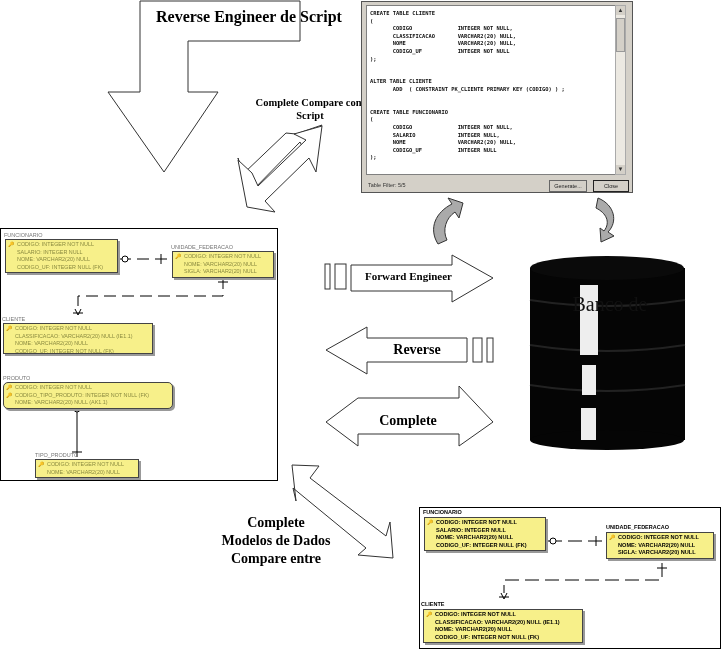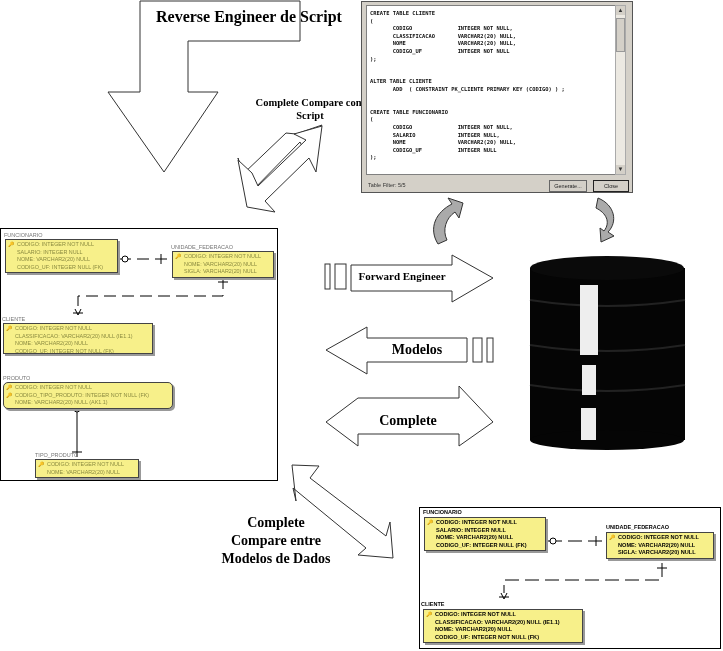--- a/index.html
+++ b/index.html
@@ -61,29 +61,30 @@
     <path d="M530,345 Q607,357 685,345" stroke="#222" fill="none" stroke-width="2"></path>
     <path d="M530,385 Q607,397 685,385" stroke="#222" fill="none" stroke-width="2"></path>
     <rect x="580" y="285" width="18" height="70" fill="#eee"></rect>
     <rect x="582" y="365" width="14" height="30" fill="#eee"></rect>
     <rect x="581" y="408" width="15" height="32" fill="#eee"></rect>
   </g>
 </svg>
 
 <div class="abs lbl" style="left:156px;top:8px;font-size:16px;">Reverse Engineer de Script</div>
 <div class="abs lbl" style="left:250px;top:96px;width:120px;font-size:10.5px;text-align:center;white-space:normal;line-height:13px;">Complete Compare com Script</div>
-<div class="abs lbl" style="left:352px;top:270px;width:100px;text-align:center;font-size:11px;font-family:Liberation Serif, serif;">Forward Engineer</div>
-<div class="abs lbl" style="left:367px;top:342px;width:100px;text-align:center;font-size:14px;">Modelos</div>
+<div class="abs lbl" style="left:352px;top:270px;width:100px;text-align:right;font-size:11px;font-family:Liberation Serif, serif;">Forward Engineer</div>
+<div class="abs lbl" style="left:367px;top:342px;width:100px;text-align:center;font-size:14px;">Reverse</div>
 <div class="abs lbl" style="left:358px;top:413px;width:100px;text-align:center;font-size:14px;">Complete</div>
 <div class="abs lbl" style="left:206px;top:514px;width:140px;text-align:center;font-size:14px;line-height:18px;height:52px;overflow:hidden;">
   <div>Complete</div>
+  <div>Modelos de Dados</div>
   <div>Compare entre</div>
-  <div>Modelos de Dados</div>
 </div>
 <div class="abs db-text" style="left:540px;top:292px;width:140px;">
+  <div>Banco de</div>
 </div>
 
 <div class="abs script-win">
   <div class="script-area">
     <pre class="script-text">CREATE TABLE CLIENTE
 (
        CODIGO              INTEGER NOT NULL,
        CLASSIFICACAO       VARCHAR2(20) NULL,
        NOME                VARCHAR2(20) NULL,
        CODIGO_UF           INTEGER NOT NULL

